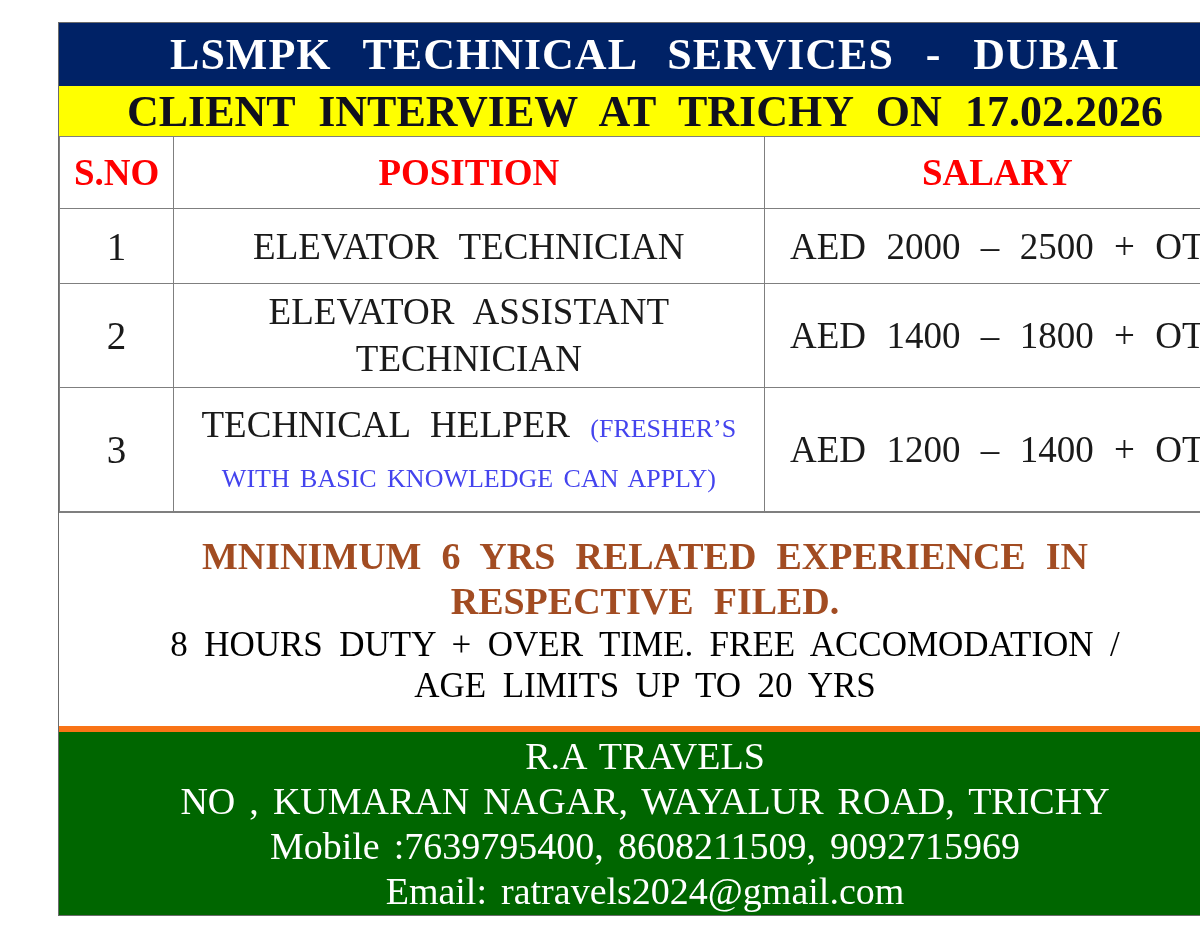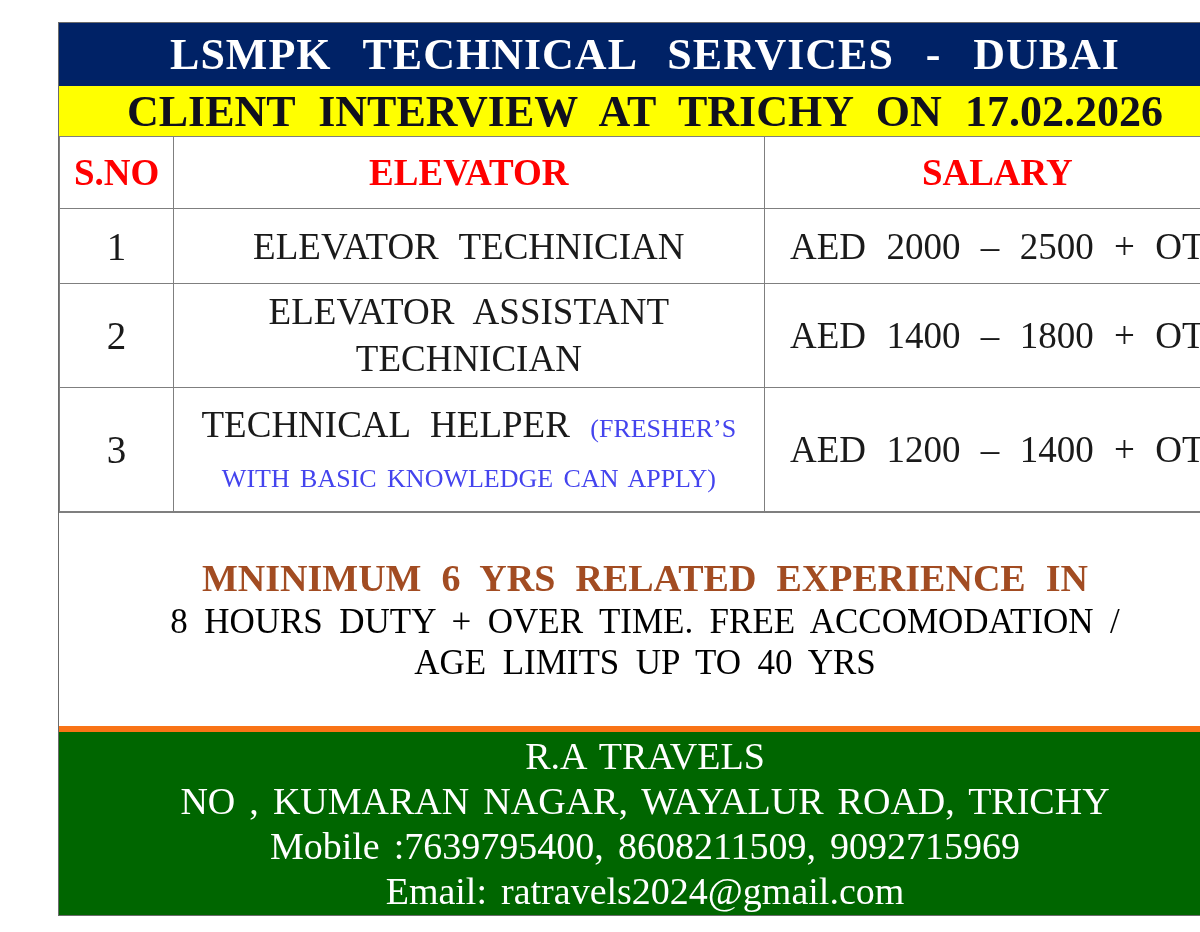--- a/index.html
+++ b/index.html
@@ -159,21 +159,21 @@
 
   <table class="positions">
     <colgroup>
       <col class="col-sno">
       <col class="col-pos">
       <col class="col-salary">
     </colgroup>
     <tbody>
         <tr class="head-row">
       <th class="col-head">S.NO</th>
-      <th class="col-head">ELEVATOR</th>
+      <th class="col-head">POSITION</th>
       <th class="col-head">SALARY</th>
     </tr>
     <tr class="row-1">
       <td class="cell-sno">1</td>
       <td class="cell-position">ELEVATOR TECHNICIAN</td>
       <td class="cell-salary">AED 2000 – 2500 + OT</td>
     </tr>
     <tr class="row-2">
       <td class="cell-sno">2</td>
       <td class="cell-position">
@@ -187,22 +187,23 @@
         <span>TECHNICAL HELPER</span>
         <span class="fresher-note">(FRESHER’S WITH BASIC KNOWLEDGE CAN APPLY)</span>
       </td>
       <td class="cell-salary">AED 1200 – 1400 + OT</td>
     </tr>
   </tbody>
     </table>
 
   <div class="notes">
     <div class="note-brown">MNINIMUM 6 YRS RELATED EXPERIENCE IN</div>
+    <div class="note-brown">RESPECTIVE FILED.</div>
     <div class="note-blue">8 HOURS DUTY + OVER TIME. FREE ACCOMODATION /</div>
-    <div class="note-blue">AGE LIMITS UP TO 40 YRS</div>
+    <div class="note-blue">AGE LIMITS UP TO 20 YRS</div>
   </div>
 
   <div class="footer">
     <div class="f-line">R.A TRAVELS</div>
     <div class="f-line">NO , KUMARAN NAGAR, WAYALUR ROAD, TRICHY</div>
     <div class="f-line">Mobile :7639795400, 8608211509, 9092715969</div>
     <div class="f-line">Email: ratravels2024@gmail.com</div>
   </div>
 
 </div>

